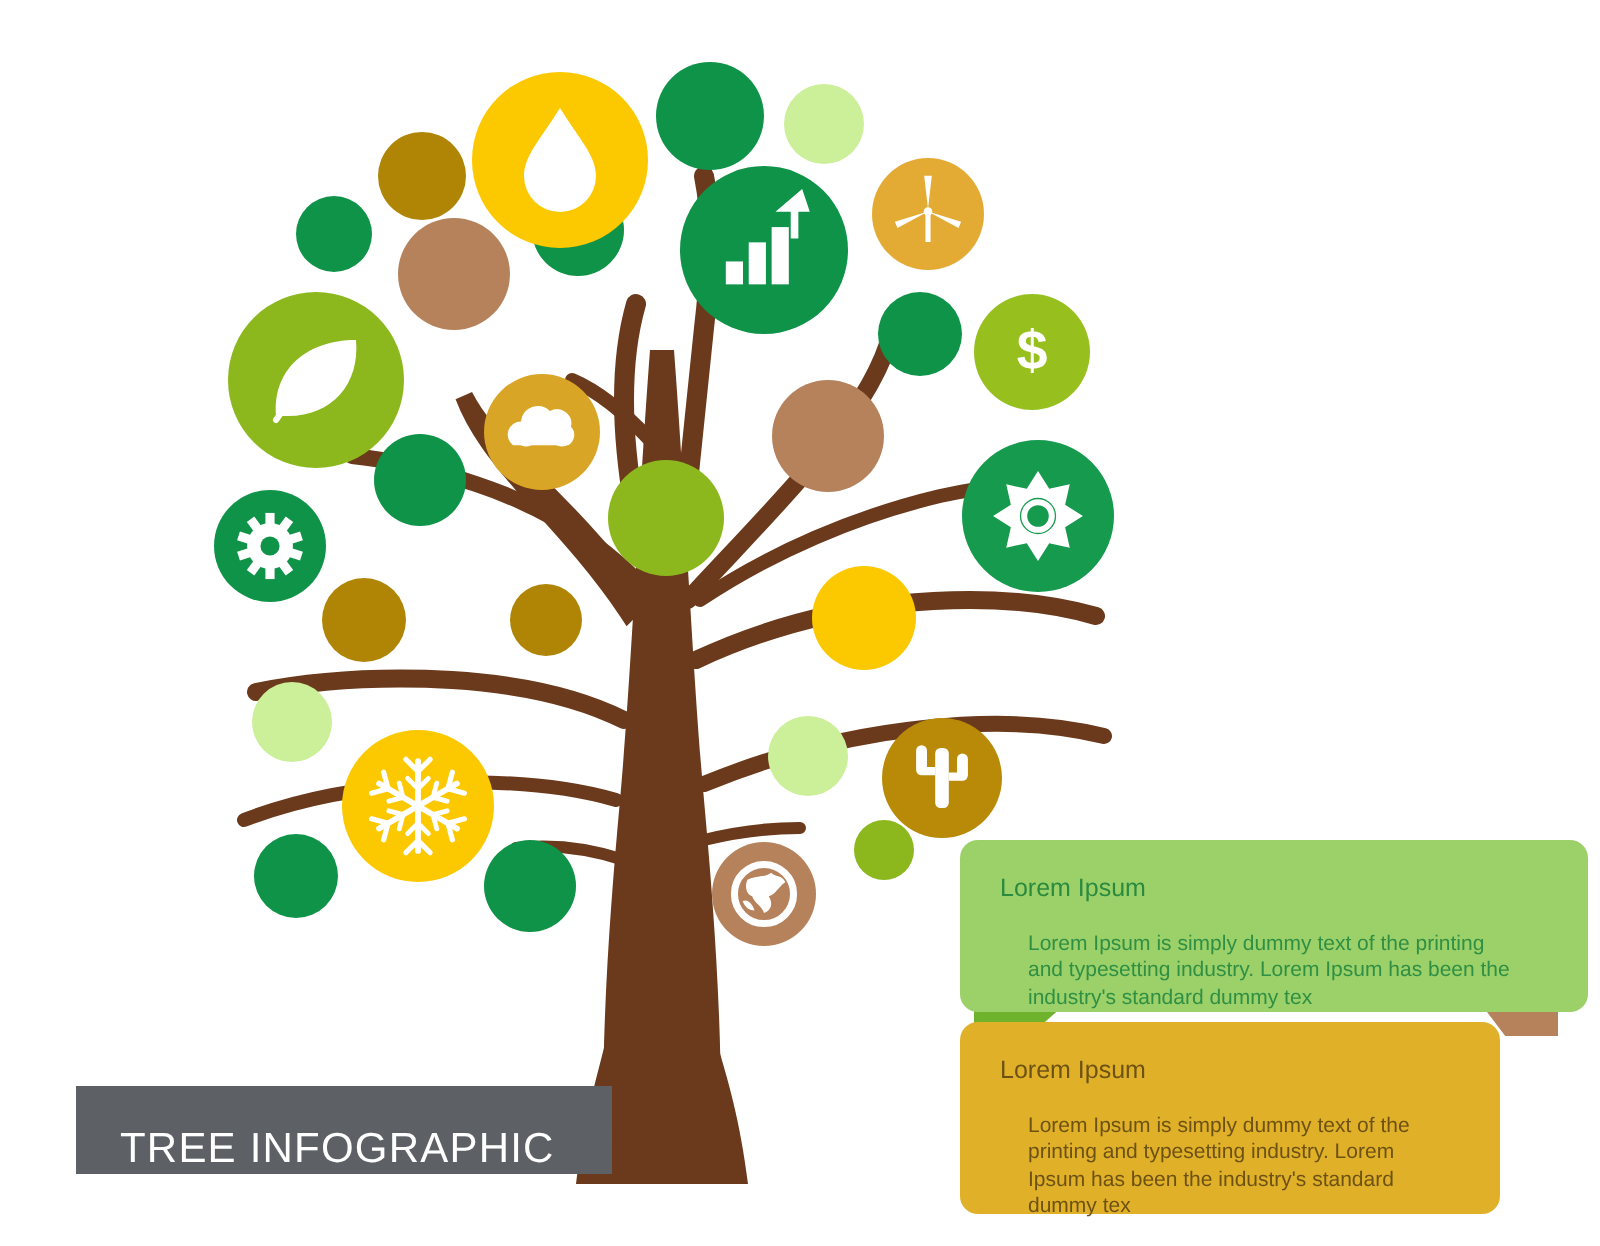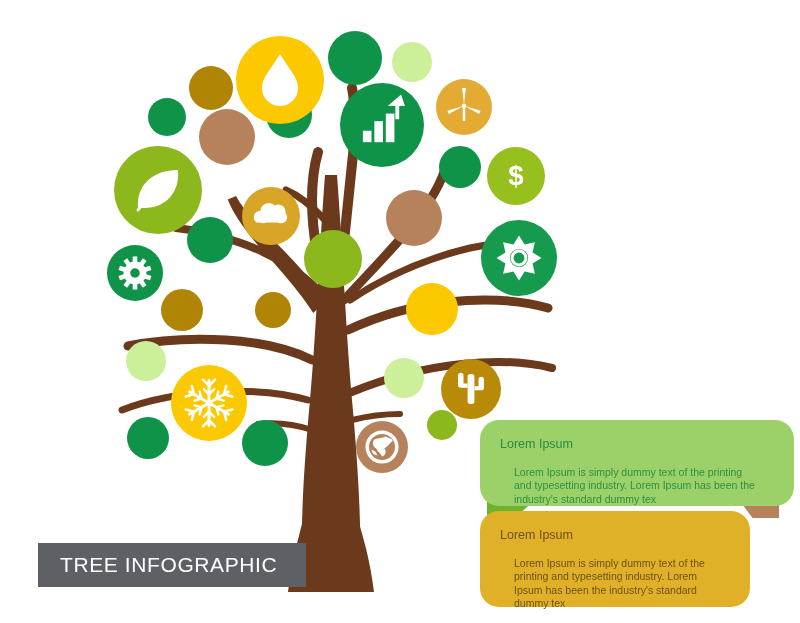--- a/index.html
+++ b/index.html
@@ -27,35 +27,35 @@
 
   
   .title-ribbon {
     position: absolute;
     left: 38px;
     top: 543px;
     width: 268px;
     height: 44px;
     background: #5d6166;
     display: flex;
-    align-items: center;
+    align-items: flex-end;
     z-index: 6;
   }
   .title-ribbon .title-text {
     color: #ffffff;
     font-size: 21px;
     letter-spacing: 0.6px;
     padding-left: 22px;
     white-space: nowrap;
   }
 
   
   .callout {
     position: absolute;
-    border-radius: 19px;
+    border-radius: 9px;
     box-sizing: border-box;
     padding: 17px 20px 14px 20px;
     z-index: 5;
   }
   .callout .c-title {
     font-size: 12.5px;
     line-height: 15px;
     margin: 0 0 2px 0;
     font-weight: normal;
   }

